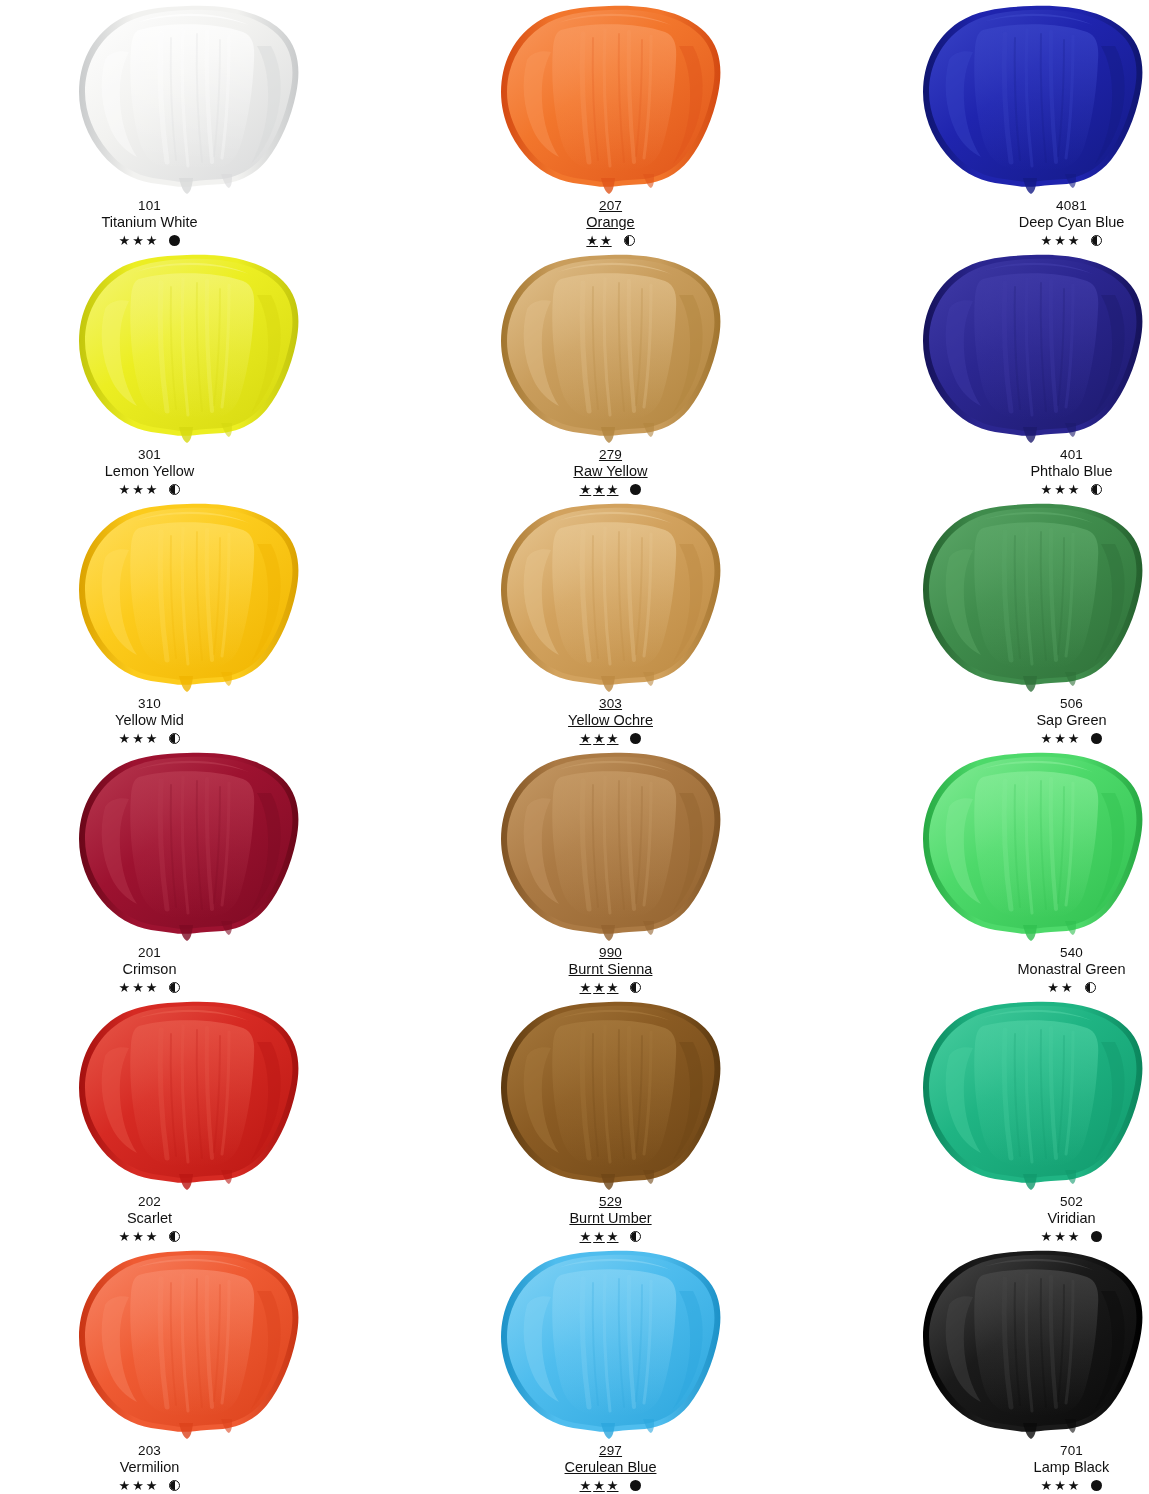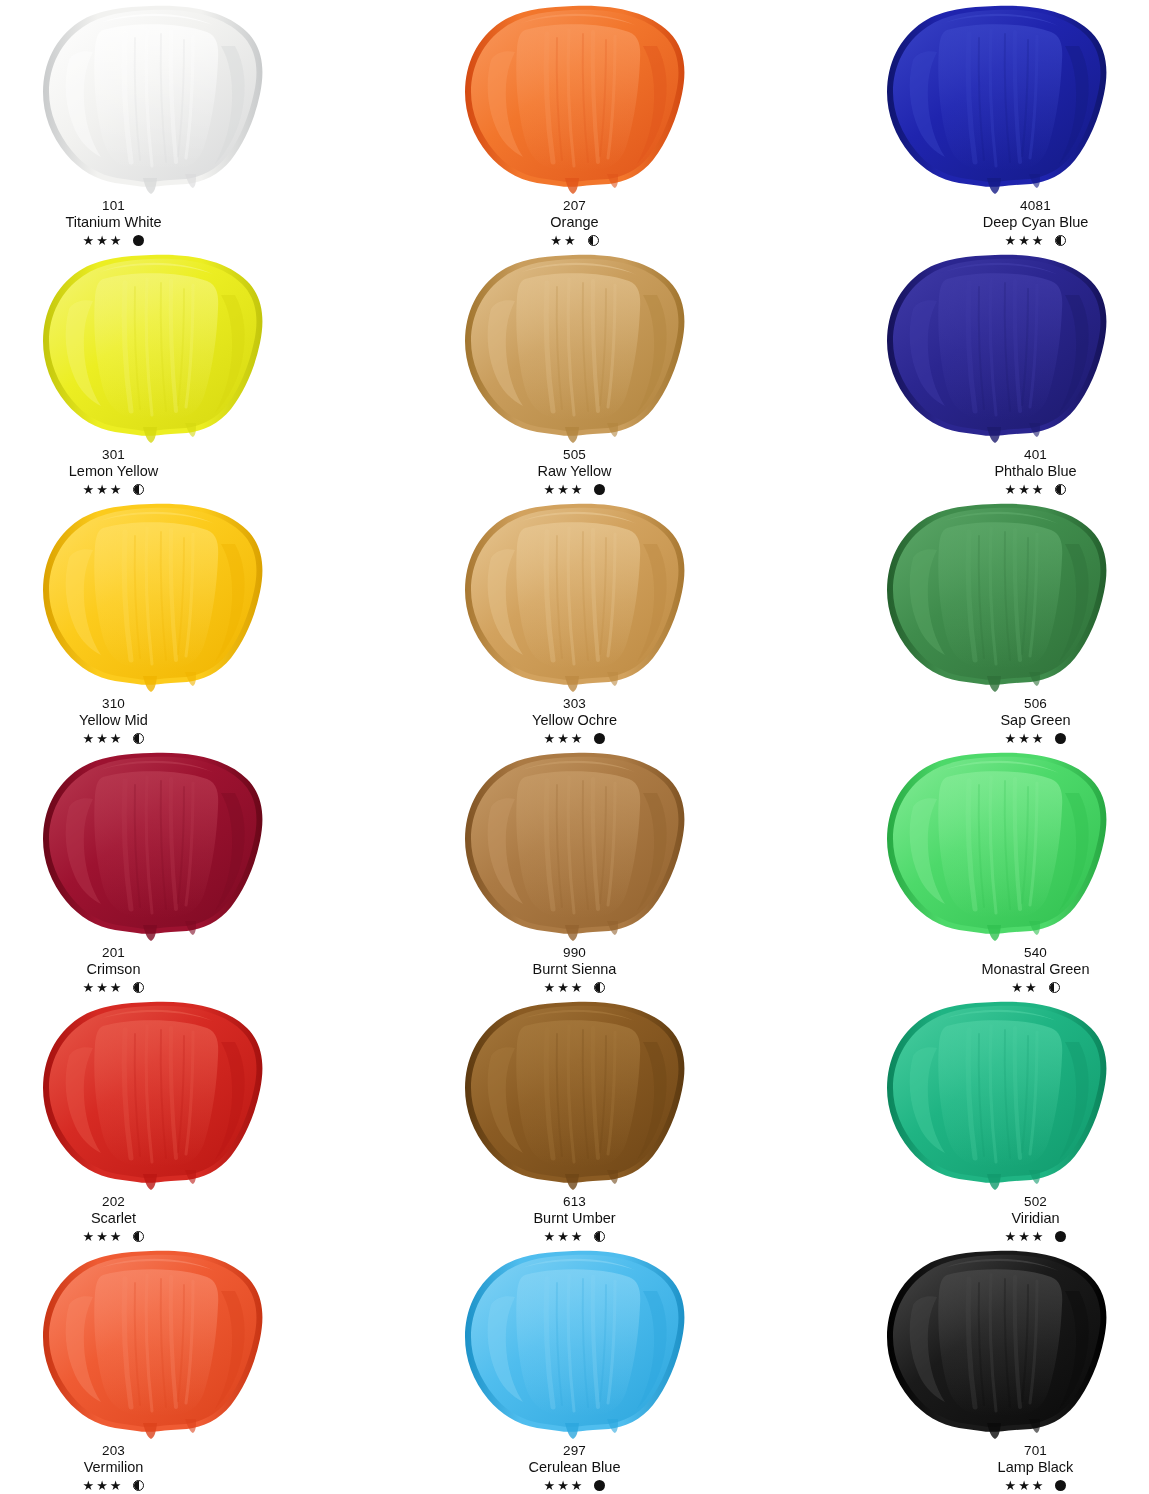--- a/index.html
+++ b/index.html
@@ -17,20 +17,21 @@
     position: relative;
   }
 
   .chart {
     width: 1025px;
     height: 1494px;
     display: grid;
     grid-template-columns: 383px 383px 383px;
     grid-auto-rows: 249px;
     box-sizing: border-box;
+    padding-left: 36px;
   }
 
   .swatch-cell {
     position: relative;
     box-sizing: border-box;
     display: flex;
     flex-direction: column;
     align-items: center;
     justify-content: flex-start;
   }
@@ -54,21 +55,21 @@
     height: 100%;
   }
 
   .caption {
     width: 100%;
     text-align: center;
     line-height: 1.08;
     margin-top: 1px;
   }
   .col-0 .caption { transform: translateX(-78px); }
-  .col-1 .caption { transform: translateX(0px); }
+  .col-1 .caption { transform: translateX(0px); text-decoration: underline; }
   .col-2 .caption { transform: translateX(78px); }
 
   .code {
     font-size: 13.5px;
     letter-spacing: .2px;
     color: #111;
     display: block;
   }
   .name {
     font-size: 14.5px;
@@ -500,21 +501,21 @@
            C186,144 192,122 193,100 C194,76 190,58 182,44 Z" fill="#b2853f" opacity=".45"></path>
 
   <path d="M58,22 C92,8 142,8 176,24 C162,18 140,14 116,14
            C92,14 72,17 58,22 Z" fill="#e3c390" opacity=".65"></path>
 
   <path d="M104,176 C106,184 108,190 112,192 C116,190 117,184 118,176 Z" fill="#b2853f" opacity=".8"></path>
   <path d="M146,172 C149,180 151,185 154,186 C157,184 157,179 157,172 Z" fill="#b2853f" opacity=".6"></path>
 </svg>
       </div>
     <div class="caption">
-      <span class="code">505</span>
+      <span class="code">279</span>
       <span class="name">Raw Yellow</span>
       <div class="marks">
         <span class="stars">
             <span class="star">★</span>
             <span class="star">★</span>
             <span class="star">★</span>
           </span>
         <span class="opacity-dot full"></span>
       </div>
     </div>
@@ -1210,21 +1211,21 @@
            C186,144 192,122 193,100 C194,76 190,58 182,44 Z" fill="#6f4616" opacity=".45"></path>
 
   <path d="M58,22 C92,8 142,8 176,24 C162,18 140,14 116,14
            C92,14 72,17 58,22 Z" fill="#a77a3e" opacity=".65"></path>
 
   <path d="M104,176 C106,184 108,190 112,192 C116,190 117,184 118,176 Z" fill="#6f4616" opacity=".8"></path>
   <path d="M146,172 C149,180 151,185 154,186 C157,184 157,179 157,172 Z" fill="#6f4616" opacity=".6"></path>
 </svg>
       </div>
     <div class="caption">
-      <span class="code">613</span>
+      <span class="code">529</span>
       <span class="name">Burnt Umber</span>
       <div class="marks">
         <span class="stars">
             <span class="star">★</span>
             <span class="star">★</span>
             <span class="star">★</span>
           </span>
         <span class="opacity-dot half"></span>
       </div>
     </div>

